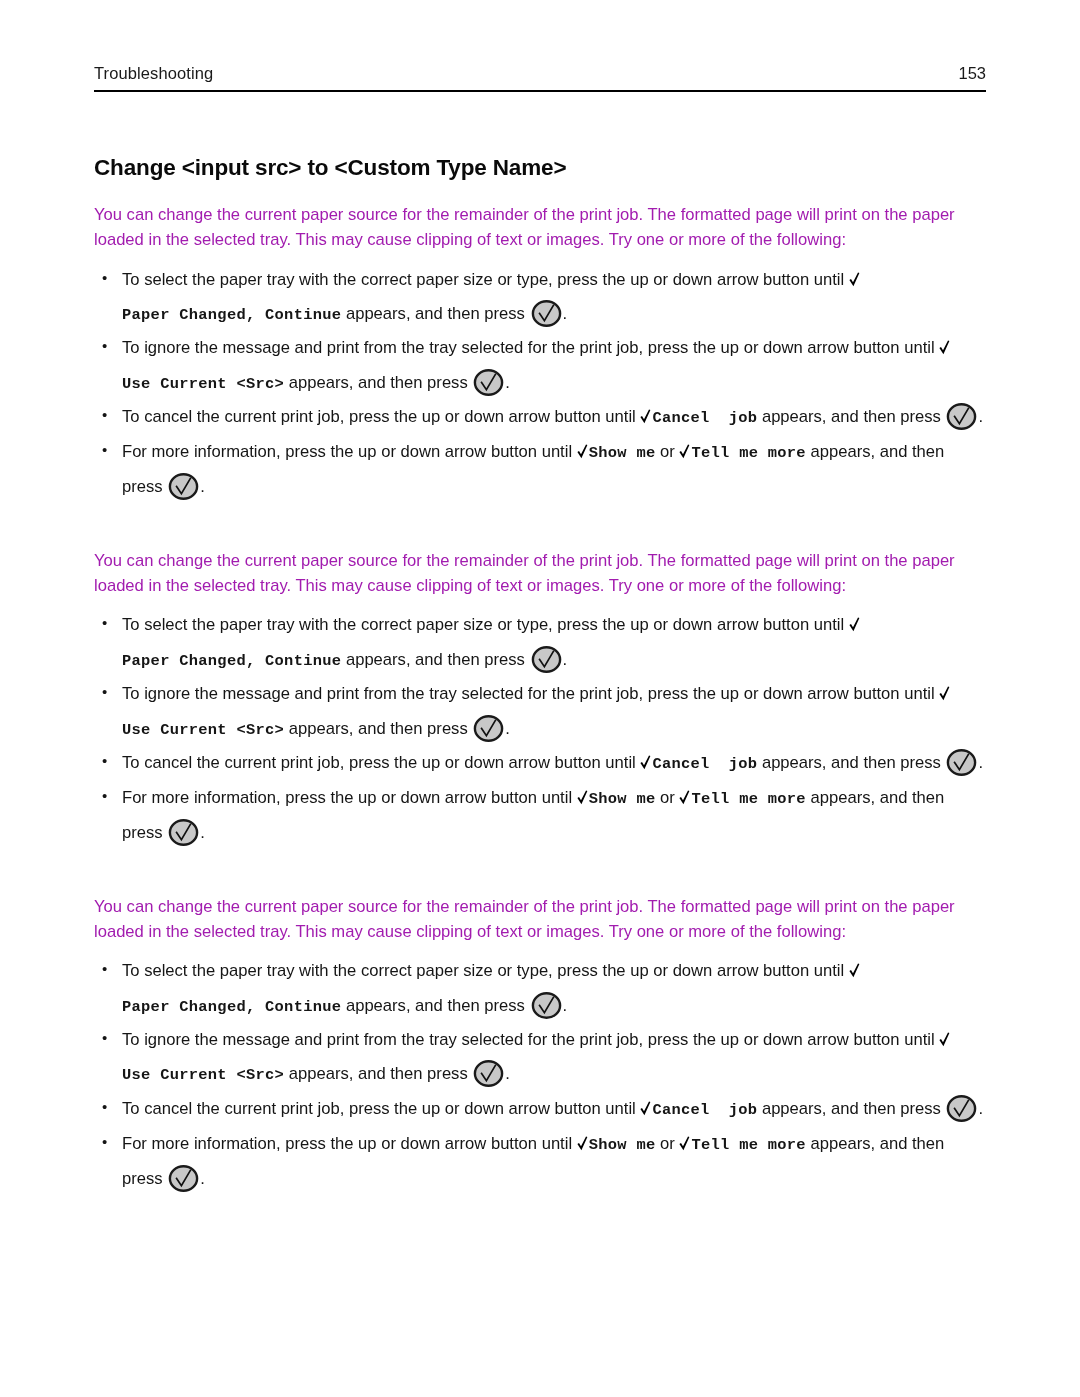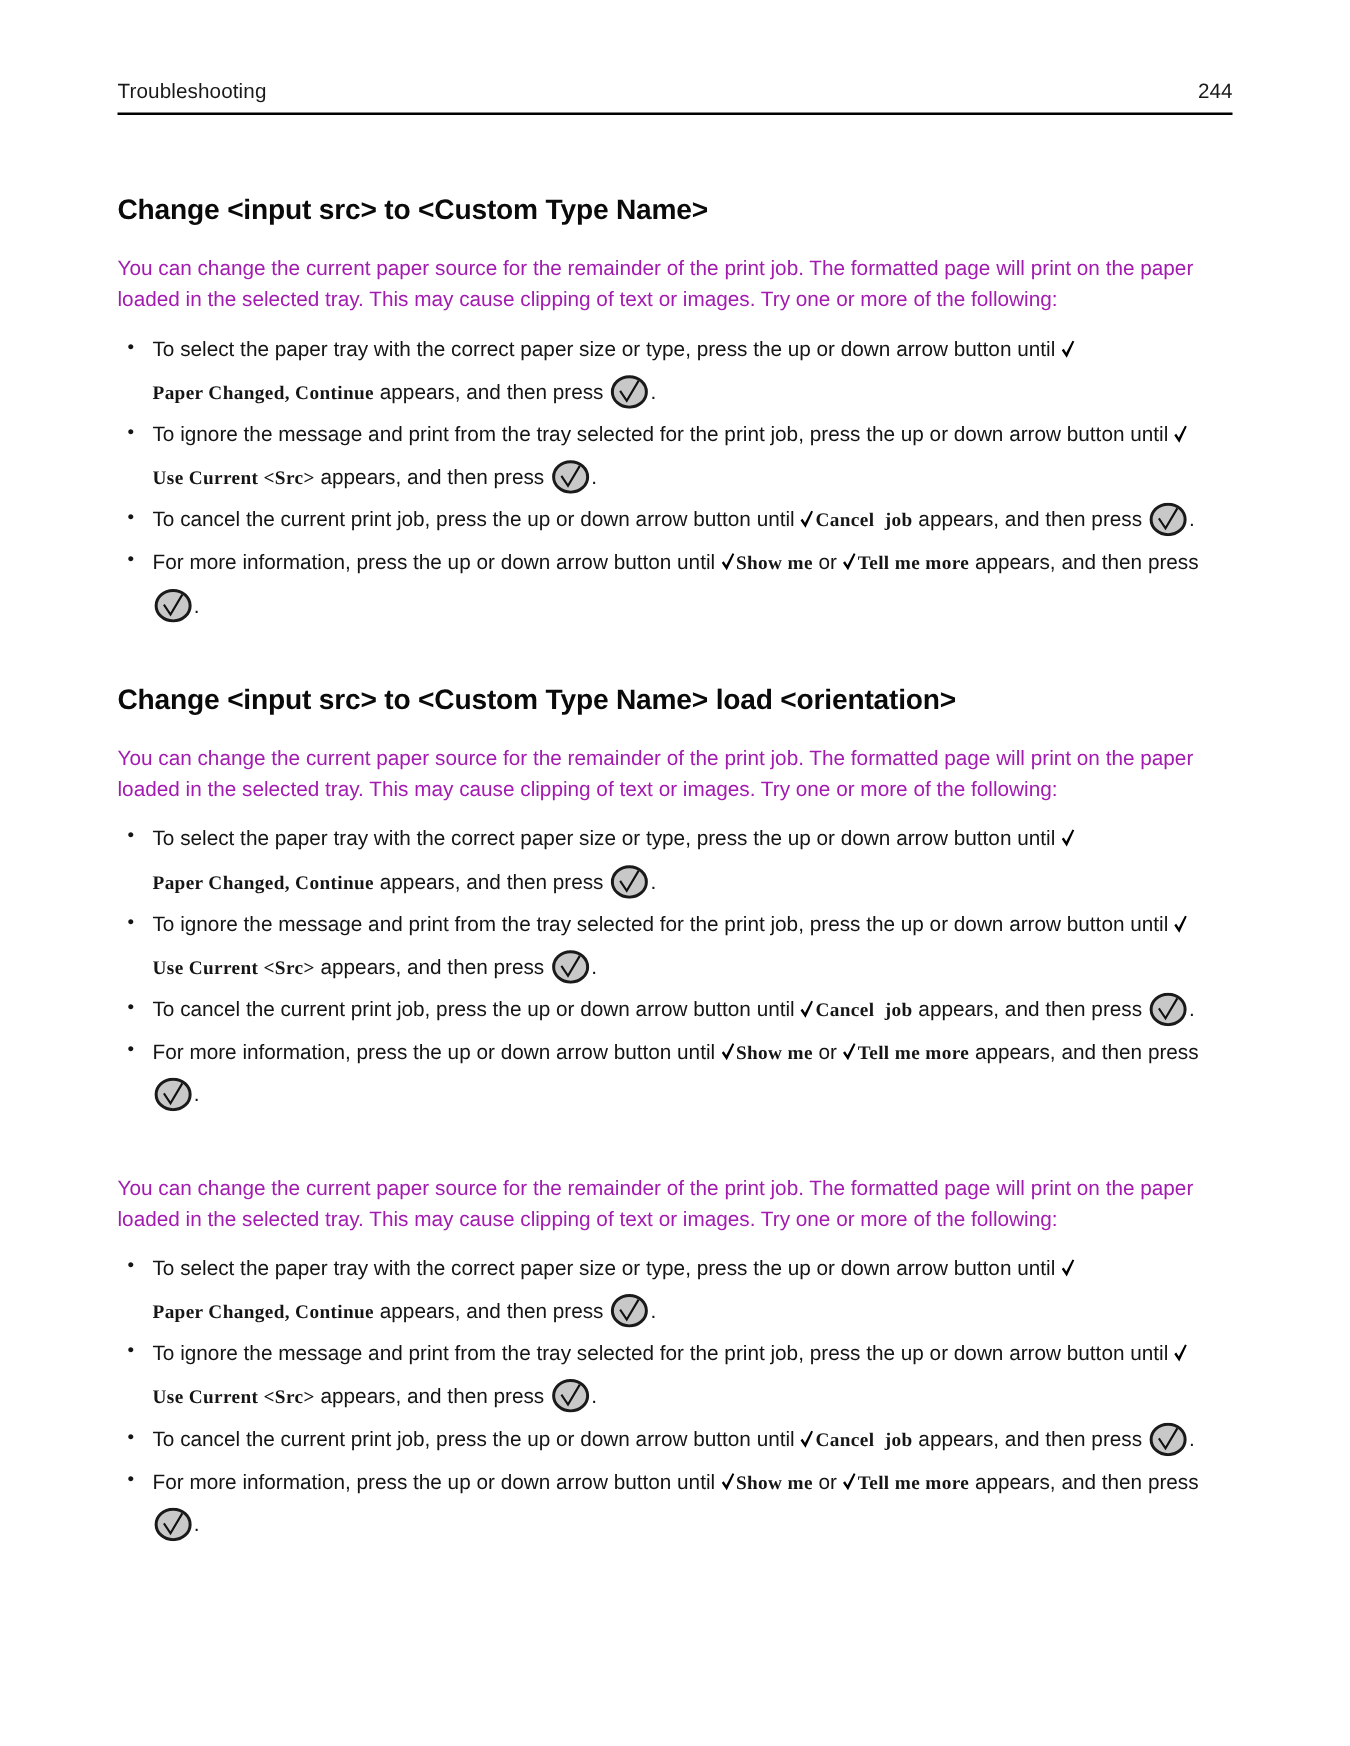--- a/index.html
+++ b/index.html
@@ -86,21 +86,21 @@
   .bullet-marker {
     position: absolute;
     left: 8px;
     top: 0;
     font-size: 15px;
     line-height: 2.06;
   }
 
   
   .msg {
-    font-family: Liberation Serif, serif;
+    font-family: Liberation Mono, monospace;
     font-weight: bold;
     font-size: 15.4px;
     letter-spacing: 0.3px;
     white-space: pre;
   }
 
   
   .check-glyph {
     display: inline-block;
     width: 11px;
@@ -121,21 +121,21 @@
   }
   .btn-icon svg { display: block; }
 </style>
 </head>
 <body>
 
 <div class="page">
 
   <div class="header">
     <div class="header-title">Troubleshooting</div>
-    <div class="header-page-number">244</div>
+    <div class="header-page-number">153</div>
   </div>
   <div class="header-rule"></div>
 
   <div id="sections-root">
       <div class="section">
         <h2 class="section-heading">Change &lt;input src&gt; to &lt;Custom Type Name&gt;</h2>
         <p class="intro">You can change the current paper source for the remainder of the print job. The formatted page will print on the paper loaded in the selected tray. This may cause clipping of text or images. Try one or more of the following:</p>
         <ul class="bullets">
           <li class="bullet"><span class="bullet-marker">•</span>To select the paper tray with the correct paper size or type, press the up or down arrow button until <span class="check-glyph"><svg width="11" height="15" viewBox="0 0 11 15">
                 <path d="M0.4 8.1 L2.0 6.9 L4.0 10.2 L9.0 0.6 L10.4 1.1 L4.4 14.2 Z" fill="#000"></path>
@@ -159,21 +159,20 @@
                 <path d="M0.4 8.1 L2.0 6.9 L4.0 10.2 L9.0 0.6 L10.4 1.1 L4.4 14.2 Z" fill="#000"></path>
               </svg></span><span class="msg">Show me</span> or <span class="check-glyph"><svg width="11" height="15" viewBox="0 0 11 15">
                 <path d="M0.4 8.1 L2.0 6.9 L4.0 10.2 L9.0 0.6 L10.4 1.1 L4.4 14.2 Z" fill="#000"></path>
               </svg></span><span class="msg">Tell me more</span> appears, and then press <span class="btn-icon"><svg width="31" height="27" viewBox="0 0 31 27">
                 <ellipse cx="15.5" cy="13.5" rx="13.6" ry="12.2" fill="#c8c8c8" stroke="#1a1a1a" stroke-width="2.4"></ellipse>
                 <path d="M8.6 13.4 L13.4 20.6 L22.4 5.4" fill="none" stroke="#111" stroke-width="1.7" stroke-linecap="square" stroke-linejoin="miter"></path>
               </svg></span>.</li>
         </ul>
       </div>
       <div class="section">
-        <h2 class="section-heading">Change &lt;input src&gt; to &lt;Custom Type Name&gt; load &lt;orientation&gt;</h2>
         <p class="intro">You can change the current paper source for the remainder of the print job. The formatted page will print on the paper loaded in the selected tray. This may cause clipping of text or images. Try one or more of the following:</p>
         <ul class="bullets">
           <li class="bullet"><span class="bullet-marker">•</span>To select the paper tray with the correct paper size or type, press the up or down arrow button until <span class="check-glyph"><svg width="11" height="15" viewBox="0 0 11 15">
                 <path d="M0.4 8.1 L2.0 6.9 L4.0 10.2 L9.0 0.6 L10.4 1.1 L4.4 14.2 Z" fill="#000"></path>
               </svg></span><span class="msg">Paper Changed, Continue</span> appears, and then press <span class="btn-icon"><svg width="31" height="27" viewBox="0 0 31 27">
                 <ellipse cx="15.5" cy="13.5" rx="13.6" ry="12.2" fill="#c8c8c8" stroke="#1a1a1a" stroke-width="2.4"></ellipse>
                 <path d="M8.6 13.4 L13.4 20.6 L22.4 5.4" fill="none" stroke="#111" stroke-width="1.7" stroke-linecap="square" stroke-linejoin="miter"></path>
               </svg></span>.</li>
           <li class="bullet"><span class="bullet-marker">•</span>To ignore the message and print from the tray selected for the print job, press the up or down arrow button until <span class="check-glyph"><svg width="11" height="15" viewBox="0 0 11 15">
                 <path d="M0.4 8.1 L2.0 6.9 L4.0 10.2 L9.0 0.6 L10.4 1.1 L4.4 14.2 Z" fill="#000"></path>

